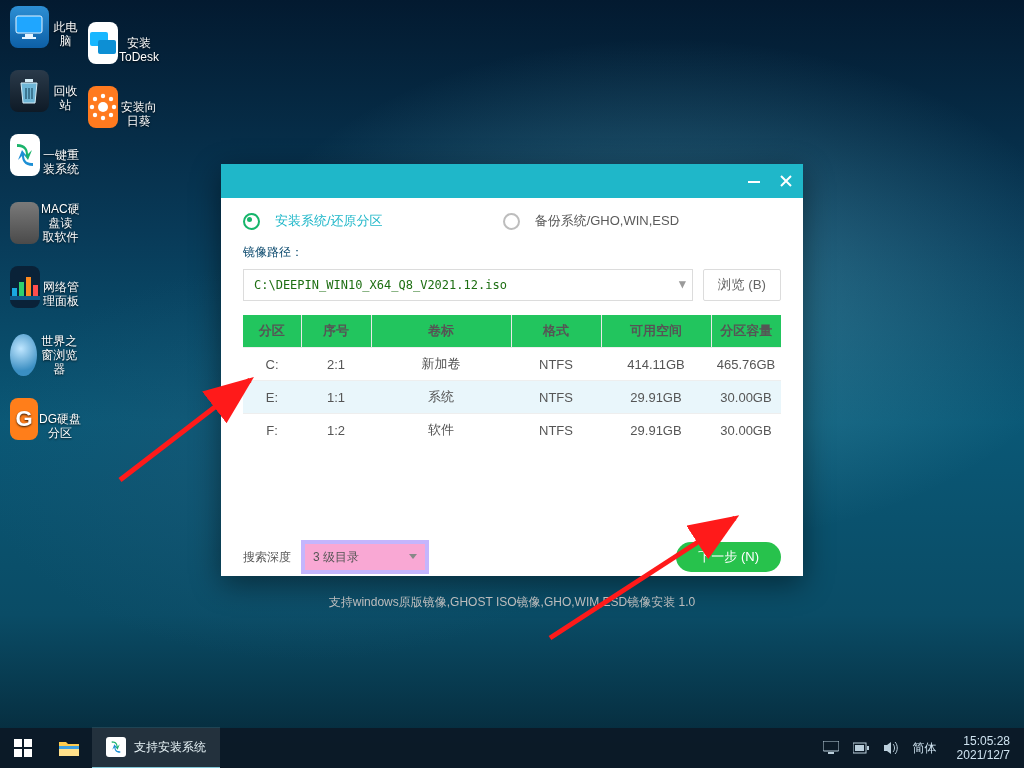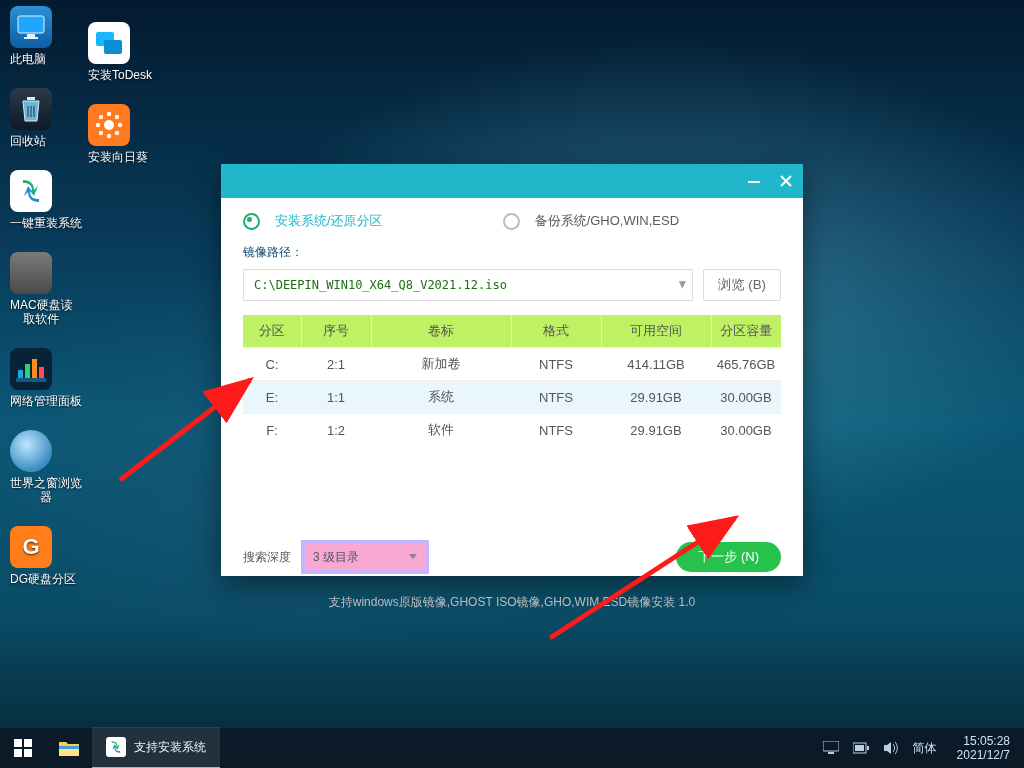--- a/index.html
+++ b/index.html
@@ -19,21 +19,21 @@
       radial-gradient(1px 1px at 880px 80px,#cfe8ff 50%,transparent 51%),
       radial-gradient(1px 1px at 200px 200px,#cfe8ff 50%,transparent 51%),
       radial-gradient(1px 1px at 840px 420px,#cfe8ff 50%,transparent 51%),
       radial-gradient(1px 1px at 660px 640px,#cfe8ff 50%,transparent 51%),
       radial-gradient(1px 1px at 420px 680px,#9fd0ff 50%,transparent 51%),
       radial-gradient(1px 1px at 140px 700px,#bfe0ff 50%,transparent 51%);
     opacity:.7;
   }
   
   .desktop{position:absolute;left:10px;top:6px;display:flex;flex-direction:column;gap:22px}
-  .dico{width:72px;display:flex;flex-direction:column;align-items:flex-start;color:#fff;text-shadow:0 1px 2px rgba(0,0,0,.8);cursor:pointer}
+  .dico{width:72px;display:flex;flex-direction:row;align-items:flex-end;color:#fff;text-shadow:0 1px 2px rgba(0,0,0,.8);cursor:pointer}
   .dico .box{width:42px;height:42px;border-radius:8px;display:flex;align-items:center;justify-content:center;font-size:22px}
   .dico span{margin-top:4px;font-size:12px;text-align:center;line-height:14px}
   
   .desktop2{position:absolute;left:88px;top:22px;display:flex;flex-direction:column;gap:22px}
   
   .win{position:absolute;left:221px;top:164px;width:582px;height:412px;background:#fff;box-shadow:0 8px 28px rgba(0,0,0,.45)}
   .titlebar{height:34px;background:#1fb7c9;display:flex;align-items:center;justify-content:center;color:#fff;font-size:14px;position:relative}
   .titlebar .ctl{position:absolute;right:6px;top:0;height:34px;display:flex;align-items:center;gap:10px;color:#fff;font-size:14px}
   .titlebar .ctl div{width:22px;height:22px;display:flex;align-items:center;justify-content:center;cursor:pointer}
   .body{padding:14px 22px 0 22px;color:#5a5a5a}
@@ -42,21 +42,21 @@
   .rbtn{width:13px;height:13px;border-radius:50%;border:2px solid #bdbdbd;display:inline-block;position:relative}
   .rbtn.on{border-color:#16b56b}
   .rbtn.on::after{content:"";position:absolute;left:2px;top:2px;width:5px;height:5px;border-radius:50%;background:#16b56b}
   .radio.on{color:#1fb7c9}
   .lbl{color:#0c4a6e;margin:6px 0 8px 0}
   .pathrow{display:flex;gap:10px;align-items:center}
   .combo{flex:1;height:30px;border:1px solid #dcdcdc;display:flex;align-items:center;padding:0 10px;font-family:Consolas,monospace;font-size:12px;color:#1d6e12;position:relative;background:#fff}
   .combo .dd{position:absolute;right:6px;top:7px;color:#9a9a9a;font-size:12px}
   .browse{height:32px;padding:0 14px;border:1px solid #dcdcdc;background:#fff;color:#666;cursor:pointer;border-radius:2px}
   table{width:100%;border-collapse:collapse;margin-top:14px;font-size:13px;color:#555}
-  th{background:#bef264;font-weight:400;padding:7px 0;border-right:1px solid #e9e9e9}
+  th{background:#22c55e;font-weight:700;padding:7px 0;border-right:1px solid #e9e9e9}
   th:last-child{border-right:none}
   td{padding:7px 0;text-align:center;border-top:1px solid #eee}
   tr.sel td{background:#e9f6fb}
   .bottom{display:flex;align-items:center;gap:10px;margin-top:94px}
   .select{height:26px;border:4px solid #c4b5fd;padding:0 26px 0 8px;position:relative;color:#555;display:flex;align-items:center;min-width:86px;cursor:pointer;background:#f9a8d4}
   .select::after{content:"";position:absolute;right:8px;top:10px;border-left:4px solid transparent;border-right:4px solid transparent;border-top:5px solid #888}
   .next{margin-left:auto;height:30px;padding:0 22px;border:none;border-radius:15px;background:#27c24c;color:#fff;font-size:13px;cursor:pointer}
   .foot{text-align:center;color:#bdbdbd;font-size:12px;margin-top:20px}
   
   .arrow{position:absolute;pointer-events:none}

